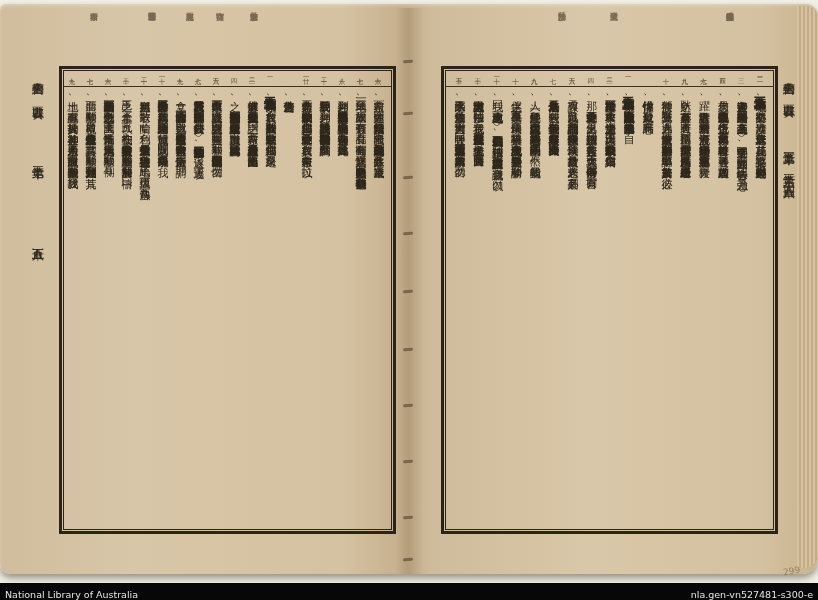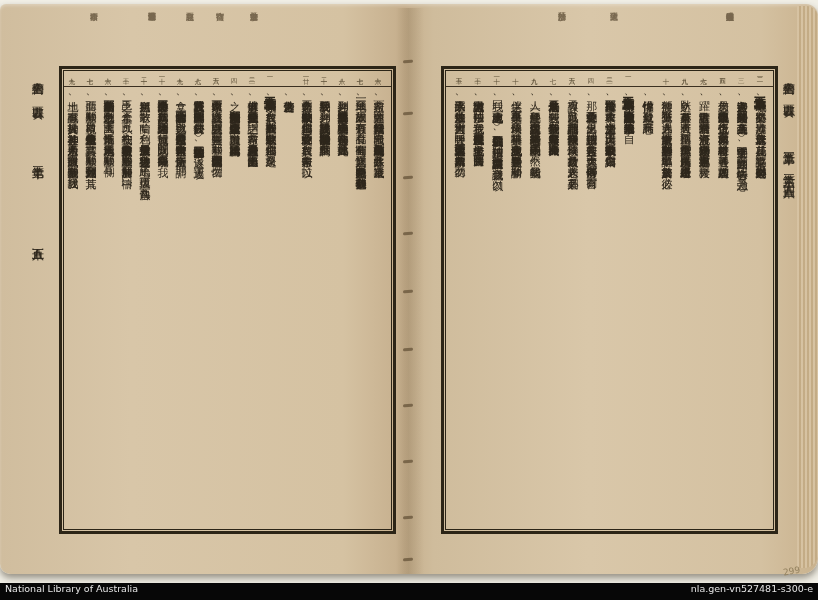--- a/index.html
+++ b/index.html
@@ -75,21 +75,21 @@
     font-size:8px;line-height:11px;color:#6f5f47;opacity:.9;
   }
   
   .pencil{
     position:absolute;left:783px;top:566px;font-size:9px;color:#93815f;
     transform:rotate(-10deg);
   }
   .bar{
     position:absolute;left:0;bottom:0;width:818px;height:17px;background:#070707;
     color:#e4e4e4;font-size:9.5px;display:flex;justify-content:space-between;
-    align-items:flex-start;padding:0 5px;box-sizing:border-box;
+    align-items:flex-end;padding:0 5px;box-sizing:border-box;
   }
 </style>
 </head>
 <body>
 
 <div class="book">
   <div class="gutter"></div>
   <div class="fore-edge"></div>
 </div>
 

